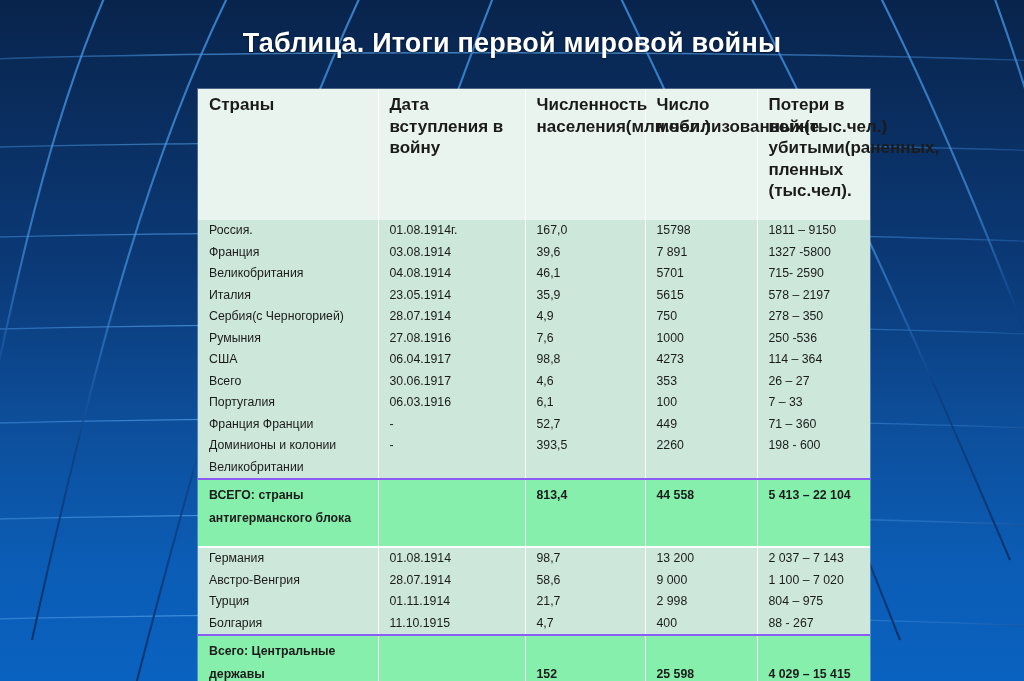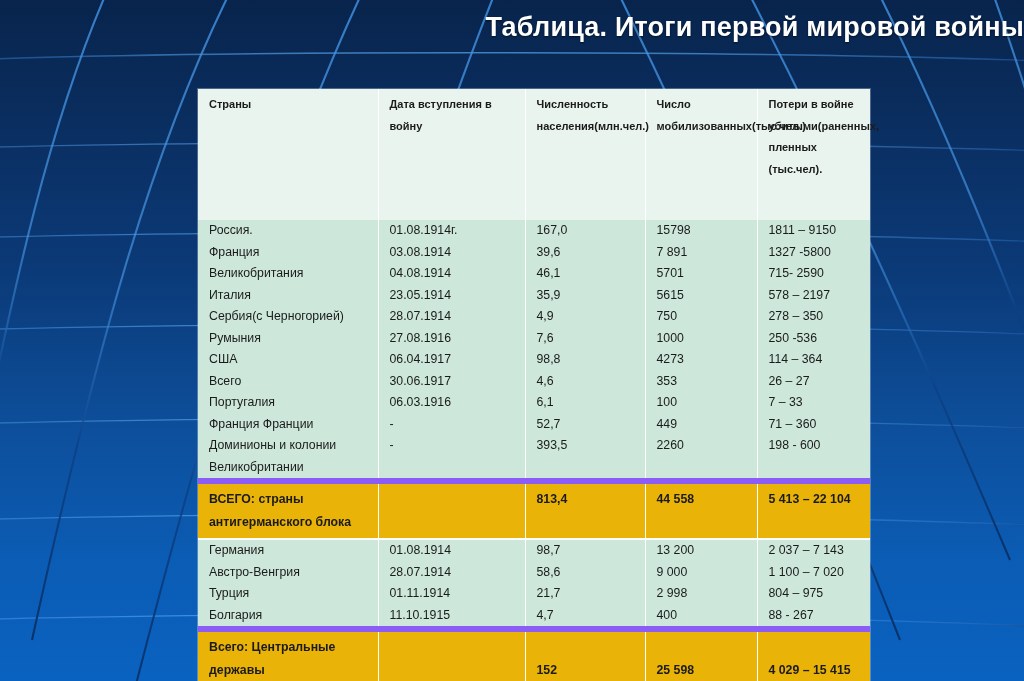--- a/index.html
+++ b/index.html
@@ -33,23 +33,23 @@
     position: absolute;
     left: 0; top: 0;
     width: 1024px; height: 681px;
     pointer-events: none;
   }
 
   
   .title {
     position: absolute;
     left: 0;
-    top: 12px;
+    top: 28px;
     width: 1024px;
-    text-align: right;
+    text-align: center;
     color: #ffffff;
     font-size: 27px;
     font-weight: bold;
     letter-spacing: 0.2px;
     text-shadow: 0 1px 2px rgba(0,0,0,.55);
     white-space: nowrap;
   }
 
   
   .table-wrap {
@@ -83,41 +83,41 @@
     line-height: 21.5px;
     text-align: left;
     font-weight: normal;
   }
   table.t td:last-child, table.t th:last-child { border-right: none; }
 
   
   tr.hdr th {
     background: #e9f4ee;
     font-weight: bold;
-    font-size: 11px;
+    font-size: 17px;
     height: 124px;
     padding-top: 5px;
   }
 
   
   tr.data td {
     background: #cde8da;
     height: 21px;
     padding-top: 0;
     padding-bottom: 0;
   }
 
   
   tr.total td {
-    background: #eab308;
+    background: #86efac;
     font-weight: bold;
-    border-top: 6px solid #8b5cf6;
+    border-top: 2px solid #8b5cf6;
     border-bottom: 2px solid #ffffff;
     padding-top: 4px;
-    padding-bottom: 4px;
+    padding-bottom: 16px;
     line-height: 23px;
   }
   tr.total.bottom td { border-bottom: none; }
 
   tr.total td.mid { vertical-align: bottom; }
 </style>
 </head>
 <body>
 
 <div id="slide">

